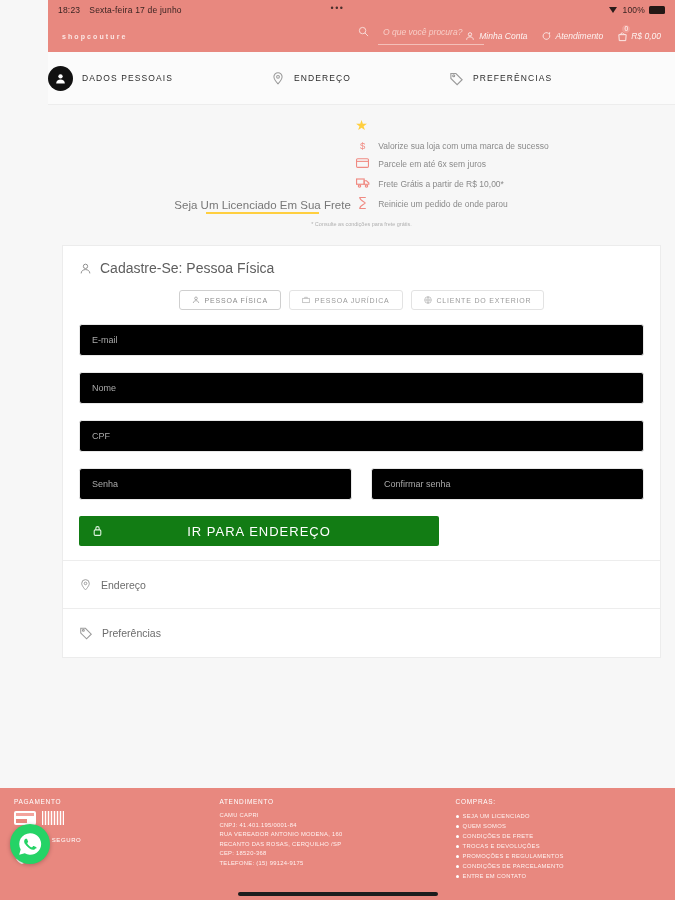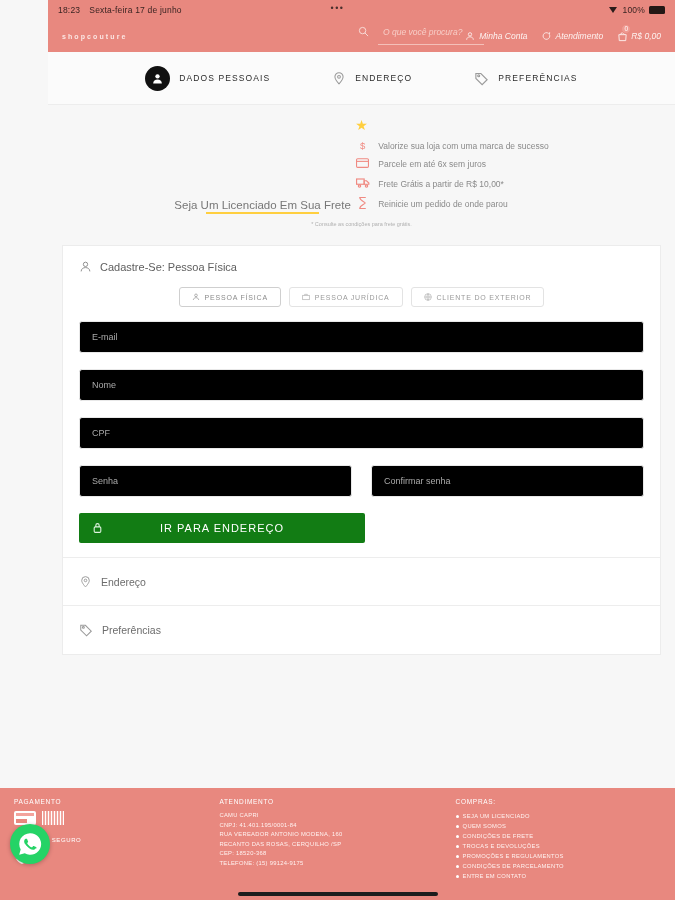--- a/index.html
+++ b/index.html
@@ -48,21 +48,21 @@
     border-radius: 50%; background: #ef9a92; color: #fff; font-size: 6.5px;
     display: flex; align-items: center; justify-content: center; font-style: normal;
     border: 1px solid #e8887f;
   }
   .ico { display:inline-block; }
   .ico svg { display:block; }
 
   
   .steps {
     height: 53px; background: #fbfbfb; display: flex; align-items: center;
-    justify-content: center; gap: 62px; border-bottom: 1px solid #ededed;
+    gap: 98px; border-bottom: 1px solid #ededed;
   }
   .step { display: flex; align-items: center; gap: 9px; }
   .step-label { font-size: 8.5px; letter-spacing: 1.1px; color: #2b2b2b; }
   .step-circle {
     width: 25px; height: 25px; border-radius: 50%; background: #111;
     display: flex; align-items: center; justify-content: center;
   }
   .step-ico { color: #8b8b8b; }
 
   
@@ -81,40 +81,40 @@
              font-size: 8.5px; color: #8a8a8a; }
   .b-ico { width: 15px; text-align: center; color: #f08a82; font-size: 9.5px; }
   .promo-note { font-size: 5.5px; color: #b0b0b0; margin-top: 3px; text-align:center;}
 
   
   .card {
     margin: 12px 14px 0; background: #fff; border: 1px solid #ececec;
   }
   .card-head { display: flex; align-items: center; gap: 8px;
                padding: 14px 16px 10px; }
-  .card-head-title { font-size: 11px; color: #5e5e5e; }
+  .card-head-title { font-size: 14px; color: #5e5e5e; }
   .typebtns { display: flex; justify-content: center; gap: 8px; padding: 4px 0 14px; }
   .typebtn {
     display: flex; align-items: center; gap: 5px; padding: 5px 12px;
     border: 1px solid #e3e3e3; border-radius: 3px; background: #fff;
     font-size: 7px; letter-spacing: .8px; color: #9a9a9a;
   }
   .typebtn.active { border-color: #cfcfcf; color: #8a8a8a; }
   .fields { padding: 0 16px 14px; }
   .field {
     height: 32px; border: 1px solid #e8e8e8; border-radius: 3px; background: #000000;
     display: flex; align-items: center; padding: 0 12px; margin-bottom: 16px;
     font-size: 9px; color: #a9a9a9;
   }
   .field-row { display: flex; gap: 19px; }
   .field-row .field { flex: 1; }
   .btn-primary {
-    height: 30px; width: 286px; background: #127c14; color: #fff;
+    height: 30px; width: 360px; background: #127c14; color: #fff;
     display: flex; align-items: center; border: none; border-radius: 2px;
-    position: relative; font-size: 11px; letter-spacing: 1px; justify-content: center;
+    position: relative; font-size: 13px; letter-spacing: 1px; justify-content: center;
   }
   .btn-primary .lock { position: absolute; left: 14px; top: 50%;
                        transform: translateY(-50%); }
   .acc-row {
     display: flex; align-items: center; gap: 9px; padding: 17px 16px;
     border-top: 1px solid #ededed; font-size: 10.5px; color: #6c6c6c;
   }
 
   
   .footer {

